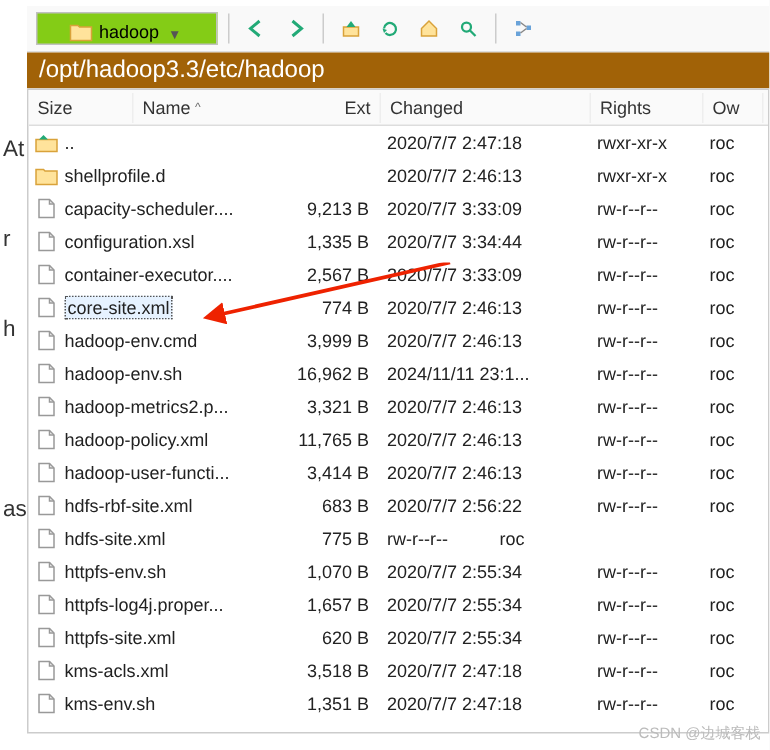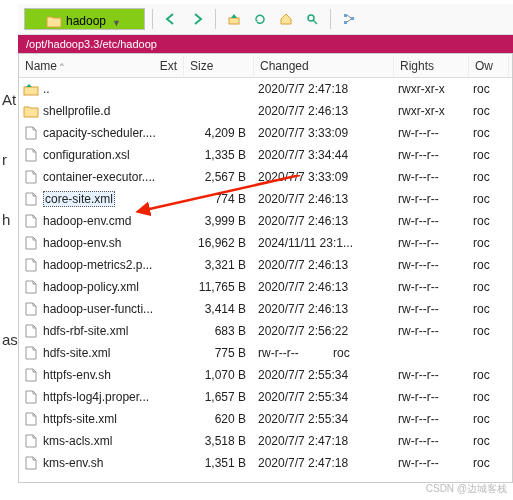--- a/index.html
+++ b/index.html
@@ -6,21 +6,21 @@
 body { font-family: "Segoe UI", Tahoma, sans-serif; font-size: 12px; background: #f5f5f5; width: 513px; height: 500px; overflow: hidden; position: relative; }
 .outer { background: #fff; padding: 4px 0 0 18px; height: 100%; }
 .side-labels { position: absolute; left: 2px; top: 80px; font-size: 15px; color: #333; line-height: 40px; }
 .side-labels div { height: 60px; }
 .toolbar { display: flex; align-items: center; gap: 4px; padding: 4px 6px; border-bottom: 1px solid #ddd; background: #f9f9f9; }
 .addr-combo { display: flex; align-items: flex-end; border: 1px solid #c0c0c0; background: #84cc16; padding: 1px 21px; height: 22px; min-width: 110px; }
 .addr-combo span.txt { padding: 0 4px; }
 .dropdown-arrow { font-size: 9px; color: #555; padding: 0 2px; }
 .sep { width: 1px; height: 20px; background: #ccc; margin: 0 3px; }
 .tool-btn { width: 22px; height: 22px; display: flex; align-items: center; justify-content: center; border: 1px solid transparent; font-size: 13px; cursor: pointer; }
-.path-bar { background: #be185d; color: #fff; padding: 3px 8px; font-size: 11px; }
+.path-bar { background: #a16207; color: #fff; padding: 3px 8px; font-size: 16px; }
 .list { background: #fff; height: 430px; overflow: auto; border: 1px solid #ccc; }
 .header-row { display: flex; border-bottom: 1px solid #ddd; background: #fafafa; font-size: 12px; color: #333; height: 24px; align-items: center; position: sticky; top: 0; }
 .header-row .col { padding: 3px 6px; border-right: 1px solid #eee; display: flex; align-items: center; gap: 3px; }
 .sort-ind { font-size: 8px; color: #666; }
 .row { display: flex; height: 22px; align-items: center; font-size: 12px; color: #222; }
 .row.selected .c-name .fname { border: 1px dotted #555; background: #e6f2ff; padding: 0 1px; }
 .col { overflow: hidden; white-space: nowrap; text-overflow: ellipsis; }
 .c-name { width: 165px; display: flex; align-items: center; gap: 4px; padding-left: 4px; }
 .c-size { width: 70px; text-align: right; padding-right: 8px; }
 .c-changed { width: 140px; padding-left: 4px; }
@@ -96,26 +96,26 @@
           <line x1="5" y1="3" x2="9" y2="6" stroke="#888"></line>
           <line x1="5" y1="10" x2="9" y2="7" stroke="#888"></line>
         </svg>
       </div>
   </div>
 
   <div class="path-bar">/opt/hadoop3.3/etc/hadoop</div>
 
   <div class="list">
     <div class="header-row">
+      <div class="col c-size">Size</div>
       <div class="col c-name">
           <span>Name</span>
           <span class="sort-ind">^</span>
           <span style="margin-left:auto">Ext</span>
         </div>
-      <div class="col c-size">Size</div>
       <div class="col c-changed">Changed</div>
       <div class="col c-rights">Rights</div>
       <div class="col c-ow">Ow</div>
     </div>
     <div id="rows">
         <div class="row">
           <div class="col c-name">
             <span class="icon"><svg viewBox="0 0 16 14">
                 <rect x="1" y="5" width="14" height="8" fill="#ffe39b" stroke="#d9a23a"></rect>
                 <path d="M6 2 L3 5 L9 5 z" fill="#2a7"></path>
@@ -140,21 +140,21 @@
           <div class="col c-ow">roc</div>
         </div>
         <div class="row">
           <div class="col c-name">
             <span class="icon"><svg viewBox="0 0 16 14">
                 <path d="M3 1 h7 l3 3 v9 h-10 z" fill="#fff" stroke="#999"></path>
                 <path d="M10 1 v3 h3" fill="none" stroke="#999"></path>
               </svg></span>
             <span class="fname">capacity-scheduler....</span>
           </div>
-          <div class="col c-size">4,209 B</div>
+          <div class="col c-size">9,213 B</div>
           <div class="col c-changed">2020/7/7 3:33:09</div>
           <div class="col c-rights">rw-r--r--</div>
           <div class="col c-ow">roc</div>
         </div>
         <div class="row">
           <div class="col c-name">
             <span class="icon"><svg viewBox="0 0 16 14">
                 <path d="M3 1 h7 l3 3 v9 h-10 z" fill="#fff" stroke="#999"></path>
                 <path d="M10 1 v3 h3" fill="none" stroke="#999"></path>
               </svg></span>

